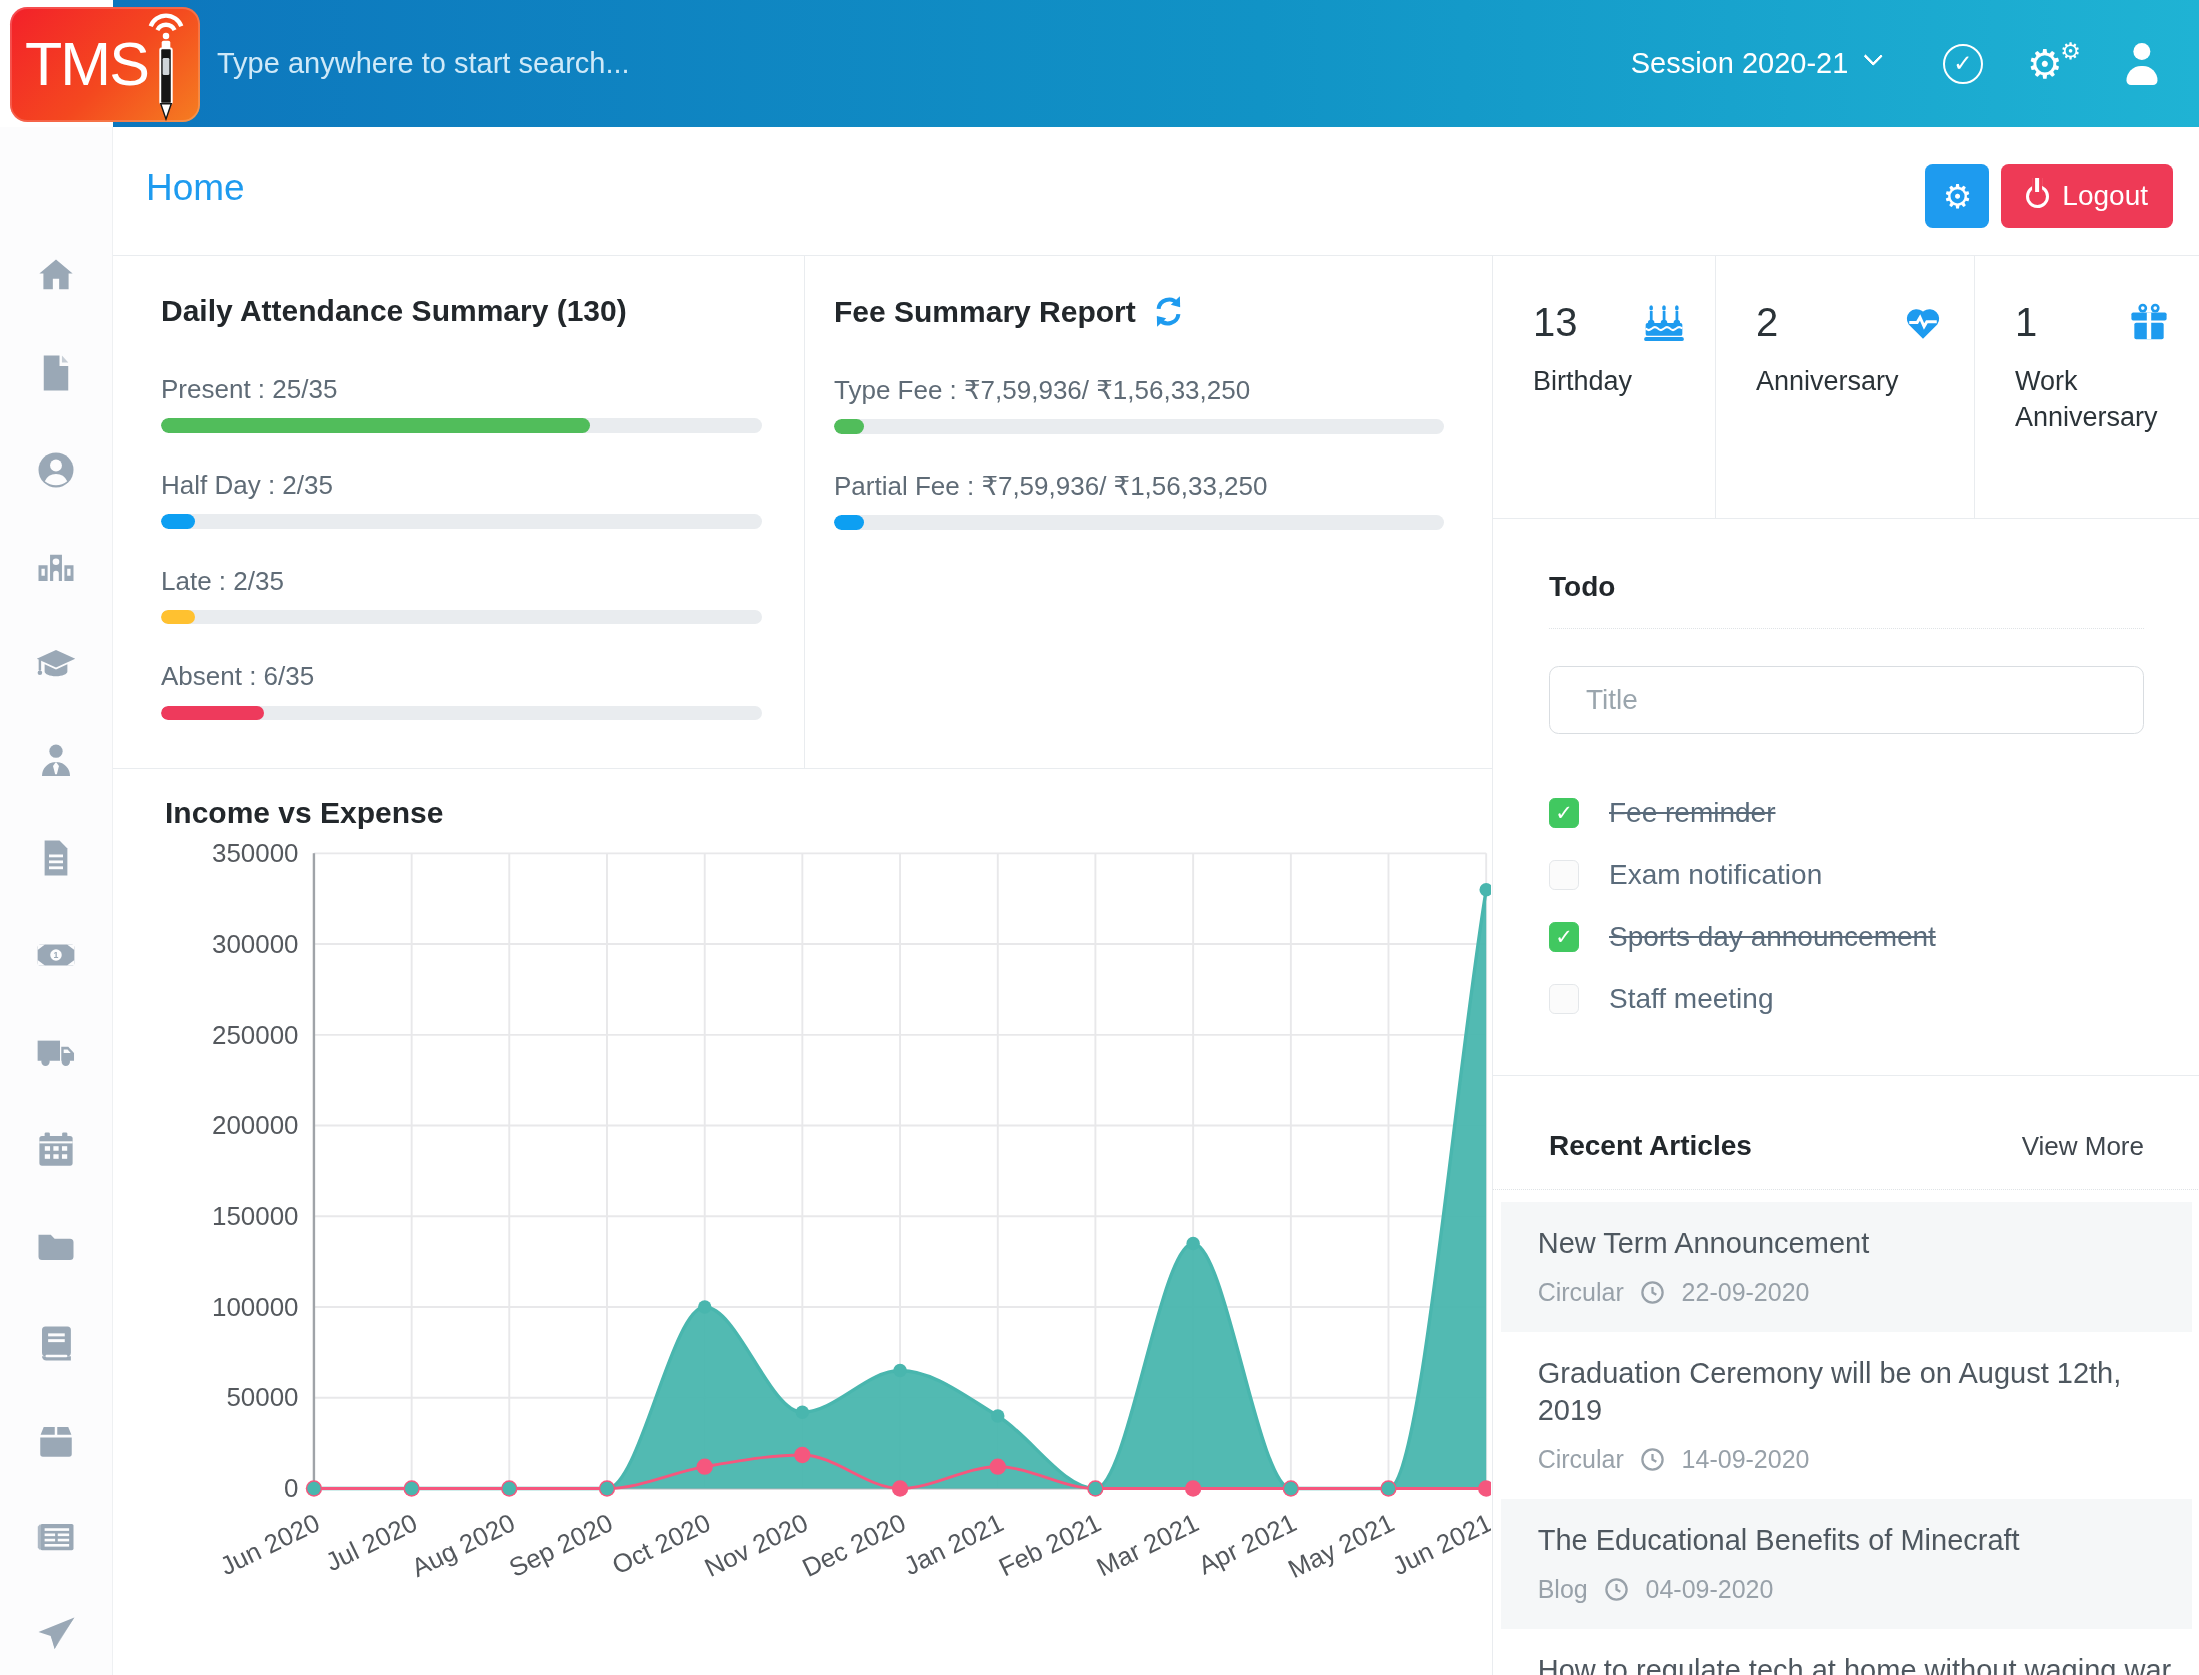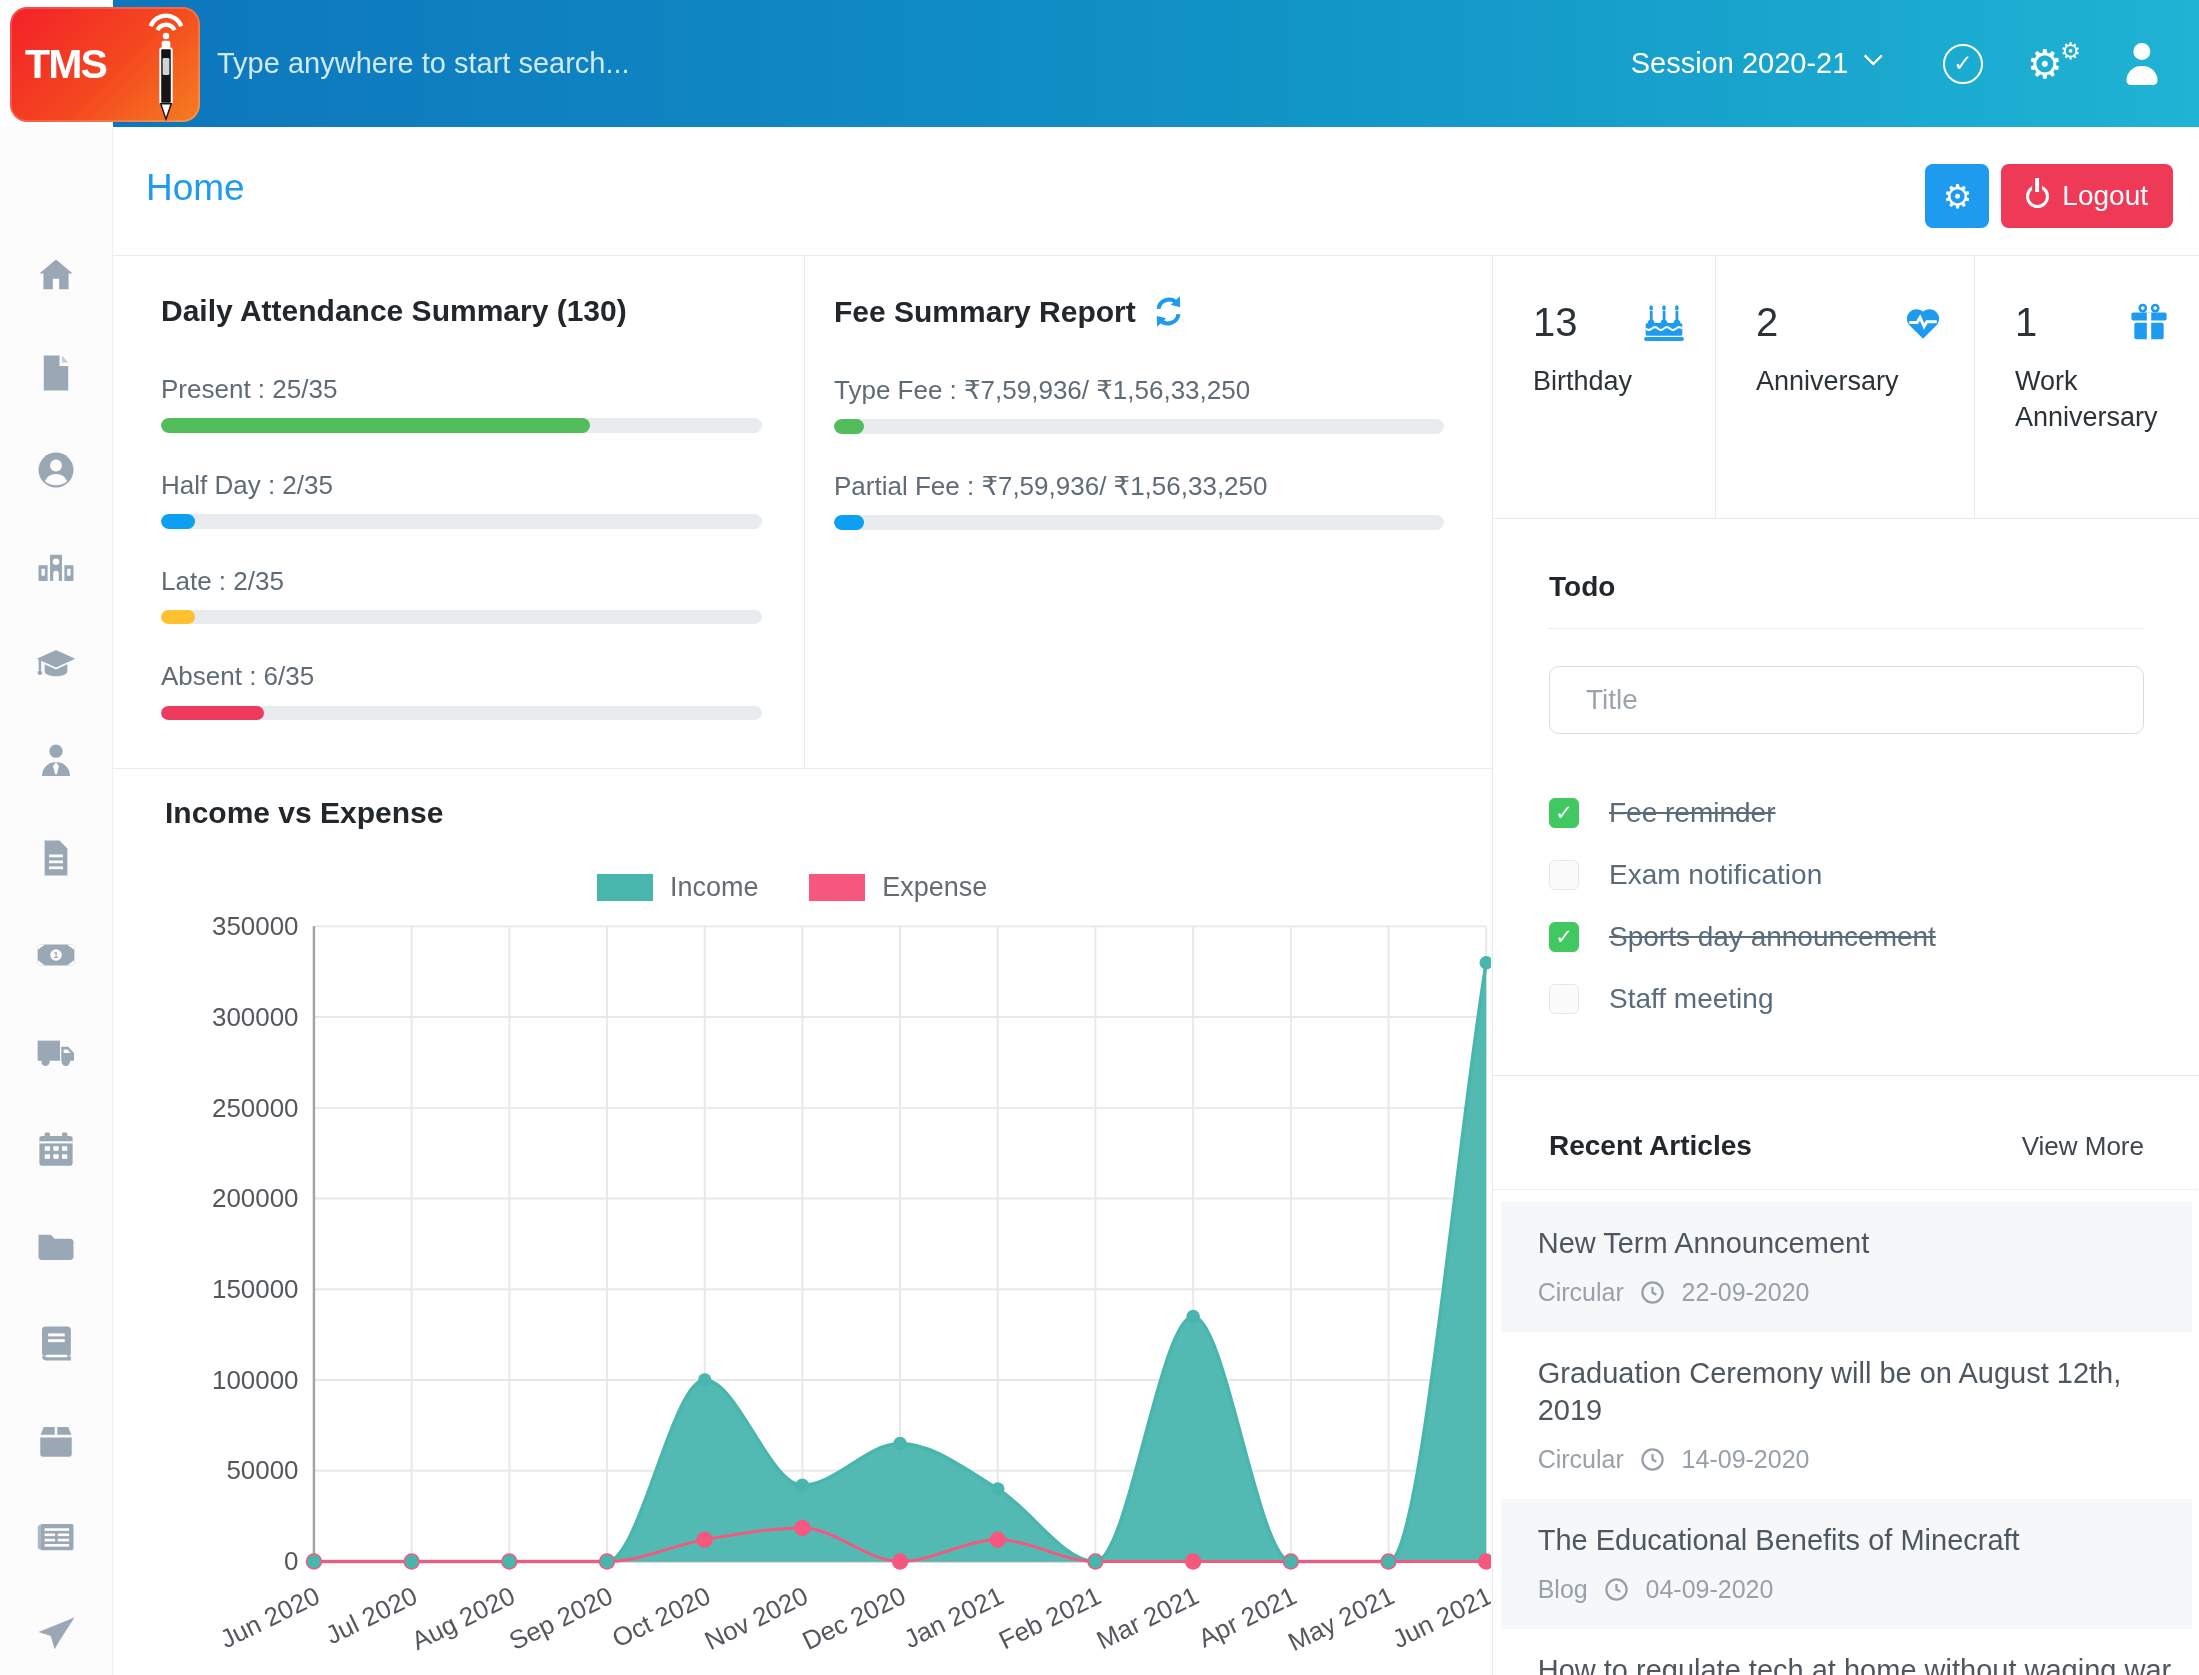--- a/index.html
+++ b/index.html
@@ -26,21 +26,21 @@
   .person::before { content:''; position:absolute; top:0; left:50%; transform:translateX(-50%);
     width:17.3px; height:17.3px; background:#fff; border-radius:50%; }
   .person::after { content:''; position:absolute; bottom:0; left:50%; transform:translateX(-50%);
     width:31px; height:19px; background:#fff; border-radius:15.4px 15.4px 4.8px 4.8px; }
 
   
   .logo { position:absolute; left:9.6px; top:6.7px; width:190px; height:115px; z-index:20;
     background:linear-gradient(135deg,#f3202a 0%,#f4481f 55%,#f57e21 100%);
     border-radius:17.3px; display:flex; align-items:center; padding-left:15.4px; cursor:pointer;
     box-shadow:0 0 0 1.9px rgba(255,255,255,.18) inset; }
-  .logo-text { color:#fff; font-size:41px; font-weight:700; letter-spacing:-1.9px; }
+  .logo-text { color:#fff; font-size:61px; font-weight:400; letter-spacing:-1.9px; }
   .logo svg { position:absolute; right:11.5px; top:3.8px; }
 
   
   .sidebar { position:absolute; left:0; top:127px; width:113px; height:1549px;
     background:#fcfcfd; border-right:1px solid #eef0f2;
     display:flex; flex-direction:column; align-items:center; padding-top:128px; gap:55px; }
   .side-ic { width:42px; height:42px; cursor:pointer; flex:0 0 auto; }
   .side-ic svg { width:42px; height:42px; fill:#9aa8b6; }
 
   
@@ -317,26 +317,20 @@
             <div class="bar-label">Partial Fee : ₹7,59,936/ ₹1,56,33,250</div>
             <div class="bar-track">
                 <div class="bar-fill" style="width: 4.9%; background: rgb(13, 159, 242);"></div>
               </div>
           </div>
         </div>
       </div>
 
       <div class="chart-section">
         <div class="chart-title">Income vs Expense</div>
-        <div class="legend">
-          <span class="swatch" style="background: rgb(73, 182, 174);"></span>
-          <span class="legend-label">Income</span>
-          <span class="swatch" style="background: rgb(245, 87, 126);"></span>
-          <span class="legend-label">Expense</span>
-        </div>
         <svg id="chart-svg" width="1326" height="769" viewBox="0 0 1380 800">
             <line x1="155.0" y1="20" x2="155.0" y2="681" stroke="#e8e8ea" stroke-width="2"></line>
             <line x1="256.7" y1="20" x2="256.7" y2="681" stroke="#e8e8ea" stroke-width="2"></line>
             <line x1="358.3" y1="20" x2="358.3" y2="681" stroke="#e8e8ea" stroke-width="2"></line>
             <line x1="460.0" y1="20" x2="460.0" y2="681" stroke="#e8e8ea" stroke-width="2"></line>
             <line x1="561.7" y1="20" x2="561.7" y2="681" stroke="#e8e8ea" stroke-width="2"></line>
             <line x1="663.3" y1="20" x2="663.3" y2="681" stroke="#e8e8ea" stroke-width="2"></line>
             <line x1="765.0" y1="20" x2="765.0" y2="681" stroke="#e8e8ea" stroke-width="2"></line>
             <line x1="866.7" y1="20" x2="866.7" y2="681" stroke="#e8e8ea" stroke-width="2"></line>
             <line x1="968.3" y1="20" x2="968.3" y2="681" stroke="#e8e8ea" stroke-width="2"></line>

